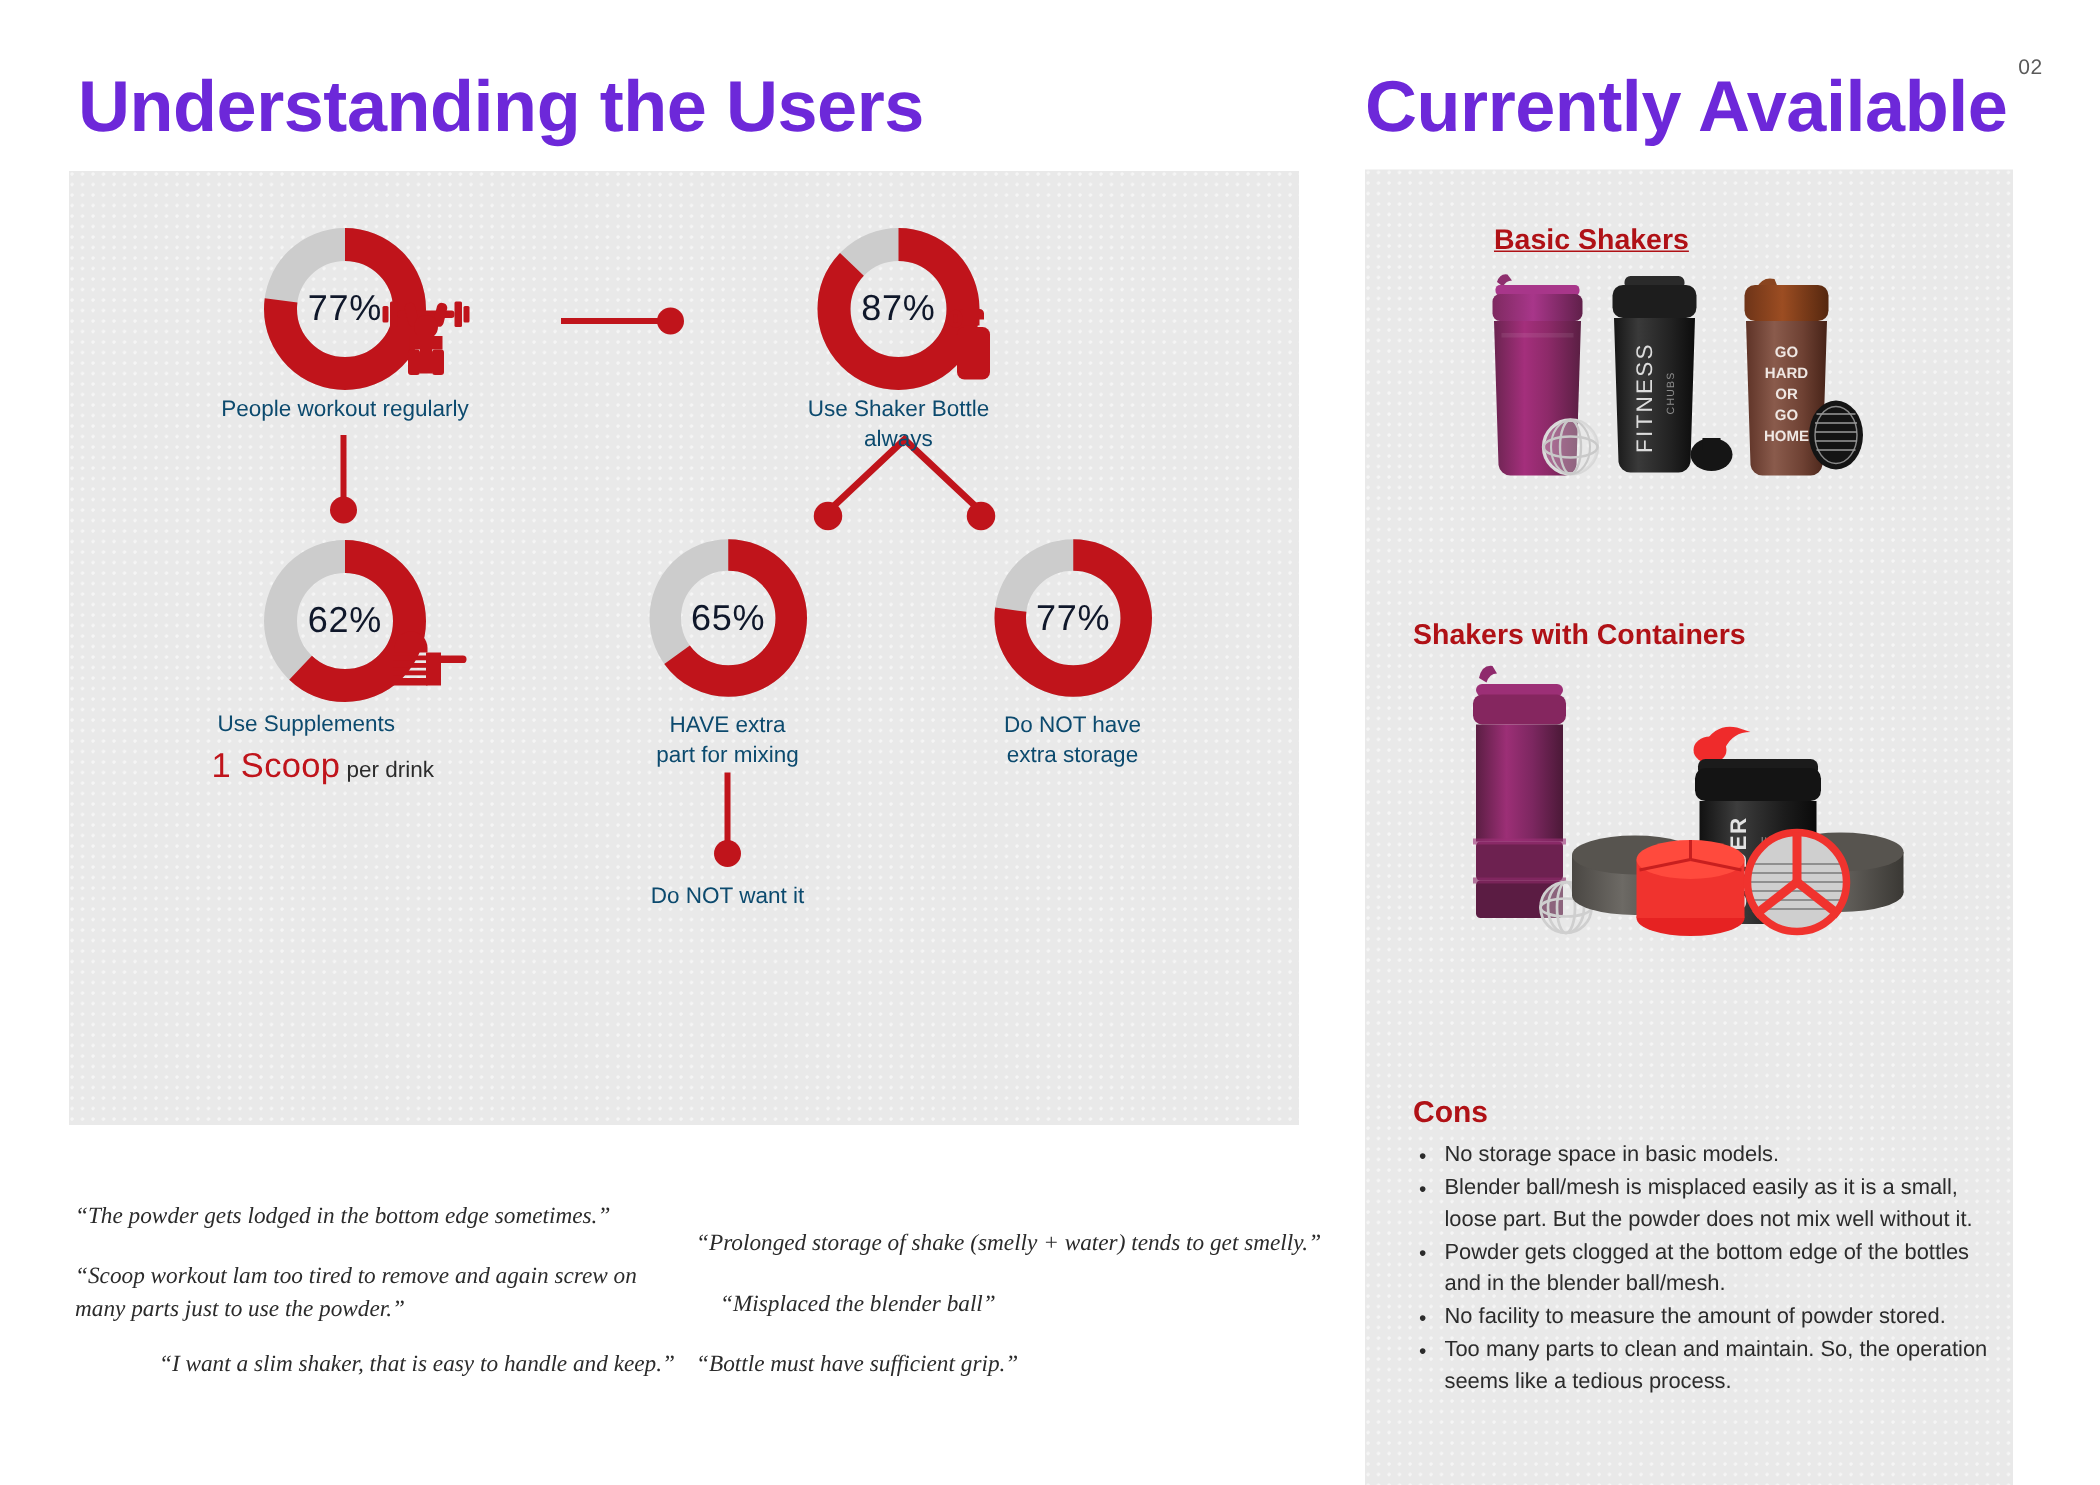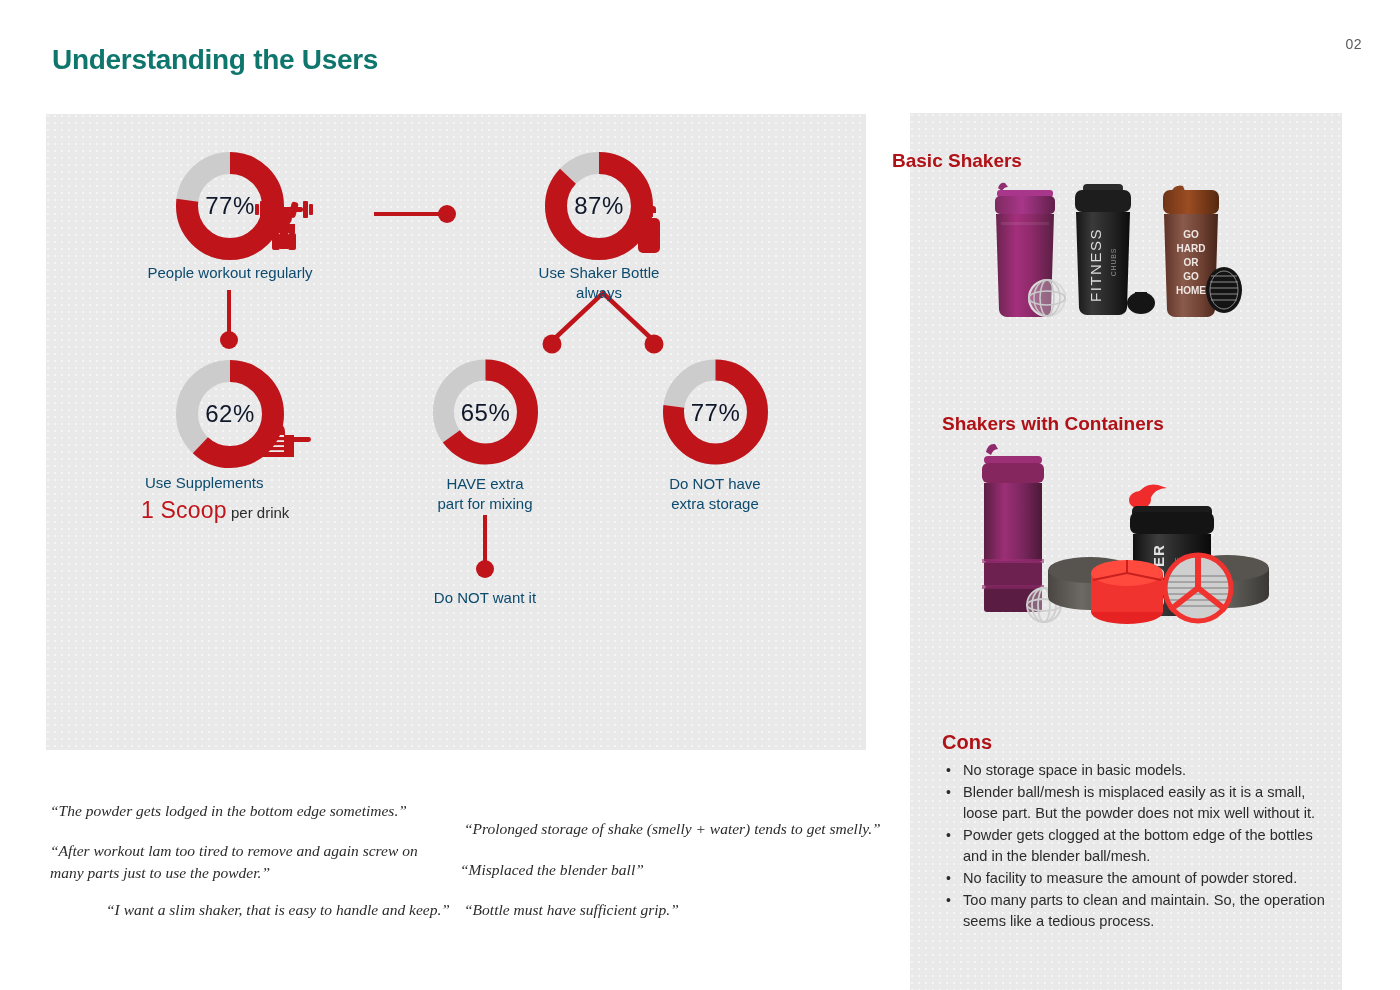--- a/index.html
+++ b/index.html
@@ -9,23 +9,23 @@
     font-family:"Liberation Sans", sans-serif;
     color:#231f20;
     position:relative;
     overflow:hidden;
   }
   .slide{position:relative;width:1400px;height:990px;}
 
   
   .h1{
     position:absolute;
-    font-size:28px;
+    font-size:48px;
     font-weight:bold;
-    color:#0f766e;
+    color:#6d28d9;
     letter-spacing:-0.3px;
   }
   #title-left{left:52px;top:44px;}
   #title-right{left:910px;top:44px;}
   #page-number{
     position:absolute;right:38px;top:36px;
     font-size:14px;color:#5a5a5a;letter-spacing:0.5px;
   }
 
   
@@ -89,21 +89,21 @@
     white-space:pre-line;
   }
 
   
   .sub-h{
     position:absolute;
     font-size:19px;
     font-weight:bold;
     color:#b01116;
   }
-  #basic-shakers-heading{left:892px;top:150px;}
+  #basic-shakers-heading{left:996px;top:150px;text-decoration:underline;}
   #shakers-containers-heading{left:942px;top:413px;}
   #cons-heading{left:942px;top:731px;font-size:20px;}
 
   .cons-list{
     position:absolute;
     left:946px;top:760px;width:385px;
     font-size:14.6px;
     line-height:1.44;
     color:#2b2b2b;
   }
@@ -123,20 +123,21 @@
   
   .product-group{position:absolute;}
   .product-group svg{display:block;}
 </style>
 </head>
 <body>
 
 <div class="slide">
 
   <div class="h1" id="title-left">Understanding the Users</div>
+  <div class="h1" id="title-right">Currently Available</div>
   <div id="page-number">02</div>
 
   <div class="panel" id="users-panel"></div>
 
   <div class="conn" style="left:216px;top:290px;">
     <svg width="30" height="62" viewBox="0 0 30 62">
       <line x1="13" y1="0" x2="13" y2="46" stroke="#c0141b" stroke-width="4"></line>
       <circle cx="13" cy="50" r="9" fill="#c0141b"></circle>
     </svg>
   </div>
@@ -267,26 +268,26 @@
     </div>
     <div class="stat-label" style="width:130px;margin-left:-8px;margin-top:6px;">Do NOT have
 extra storage</div>
   </div>
 
   <div class="stat" style="left:426px;top:584px;width:118px;">
     <div class="stat-label" style="width:140px;margin-left:-11px;margin-top:4px;">Do NOT want it</div>
   </div>
 
   <div class="quote" style="left:50px;top:800px;width:400px;">“The powder gets lodged in the bottom edge sometimes.”</div>
-  <div class="quote" style="left:50px;top:840px;width:400px;">“After workout lam too tired to remove and again screw on
+  <div class="quote" style="left:50px;top:840px;width:400px;">“Scoop workout lam too tired to remove and again screw on
 many parts just to use the powder.”</div>
   <div class="quote" style="left:50px;top:899px;width:400px;text-align:right;">“I want a slim shaker, that is easy to handle and keep.”</div>
 
   <div class="quote" style="left:464px;top:818px;width:430px;">“Prolonged storage of shake (smelly + water) tends to get smelly.”</div>
-  <div class="quote" style="left:460px;top:859px;width:430px;">“Misplaced the blender ball”</div>
+  <div class="quote" style="left:480px;top:859px;width:430px;">“Misplaced the blender ball”</div>
   <div class="quote" style="left:464px;top:899px;width:430px;">“Bottle must have sufficient grip.”</div>
 
   <div class="panel" id="available-panel"></div>
 
   <div class="sub-h" id="basic-shakers-heading">Basic Shakers</div>
 
   <div class="product-group" style="left:975px;top:170px;">
     <svg width="270" height="170" viewBox="0 0 270 170">
       <defs>
         <linearGradient id="purpleG" x1="0" y1="0" x2="1" y2="0">

